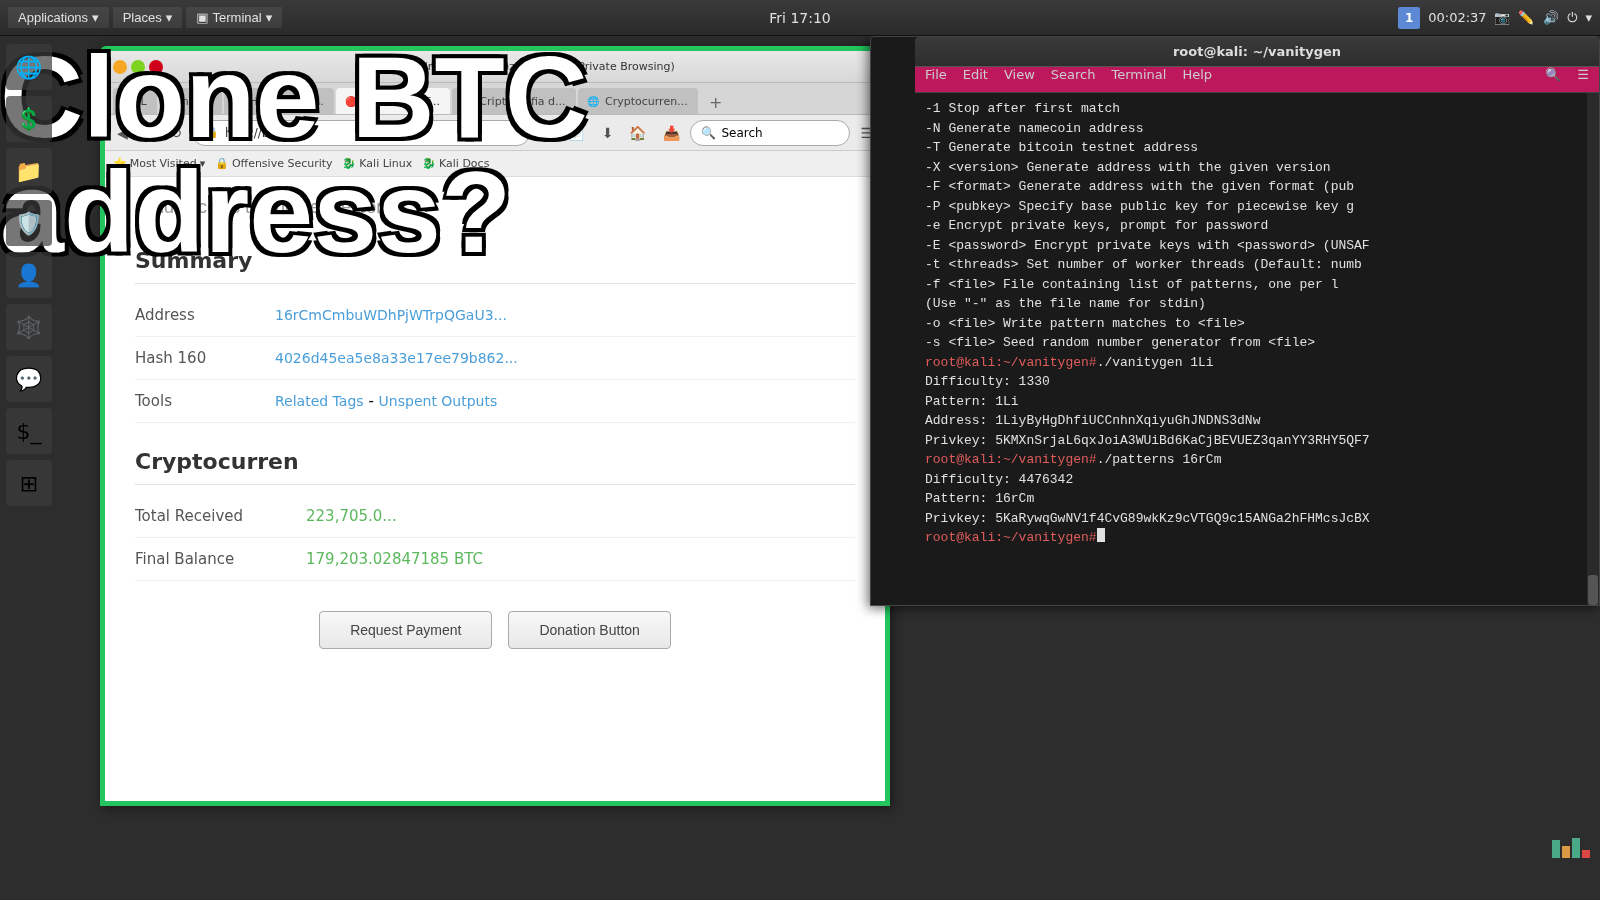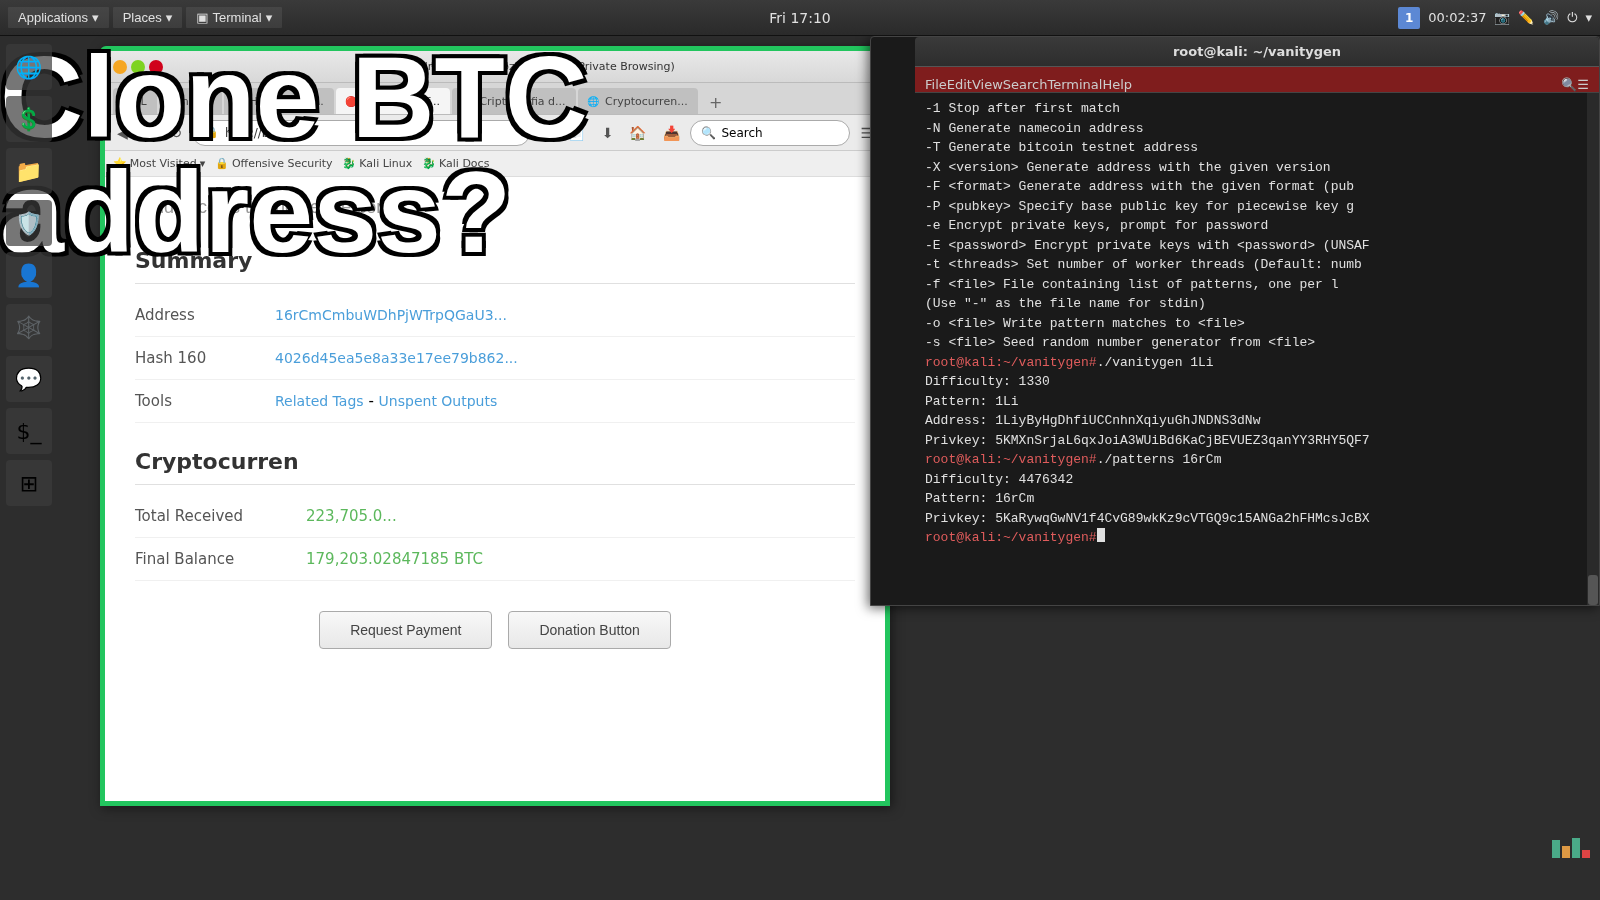--- a/index.html
+++ b/index.html
@@ -386,25 +386,26 @@
       border-bottom: 1px solid #555;
     }
     .term-title {
       color: #ddd;
       font-size: 13px;
       font-weight: bold;
       flex: 1;
       text-align: center;
     }
     .term-menu-bar {
-      background: #7f1d1d;
+      background: #be185d;
       height: 26px;
       display: flex;
-      align-items: flex-end;
+      align-items: flex-start;
       padding: 0 10px;
+      gap: 16px;
       border-bottom: 1px solid #444;
     }
     .term-menu-item {
       color: #ccc;
       font-size: 13px;
       cursor: pointer;
     }
     .term-content {
       flex: 1;
       background: #1a1a1a;

